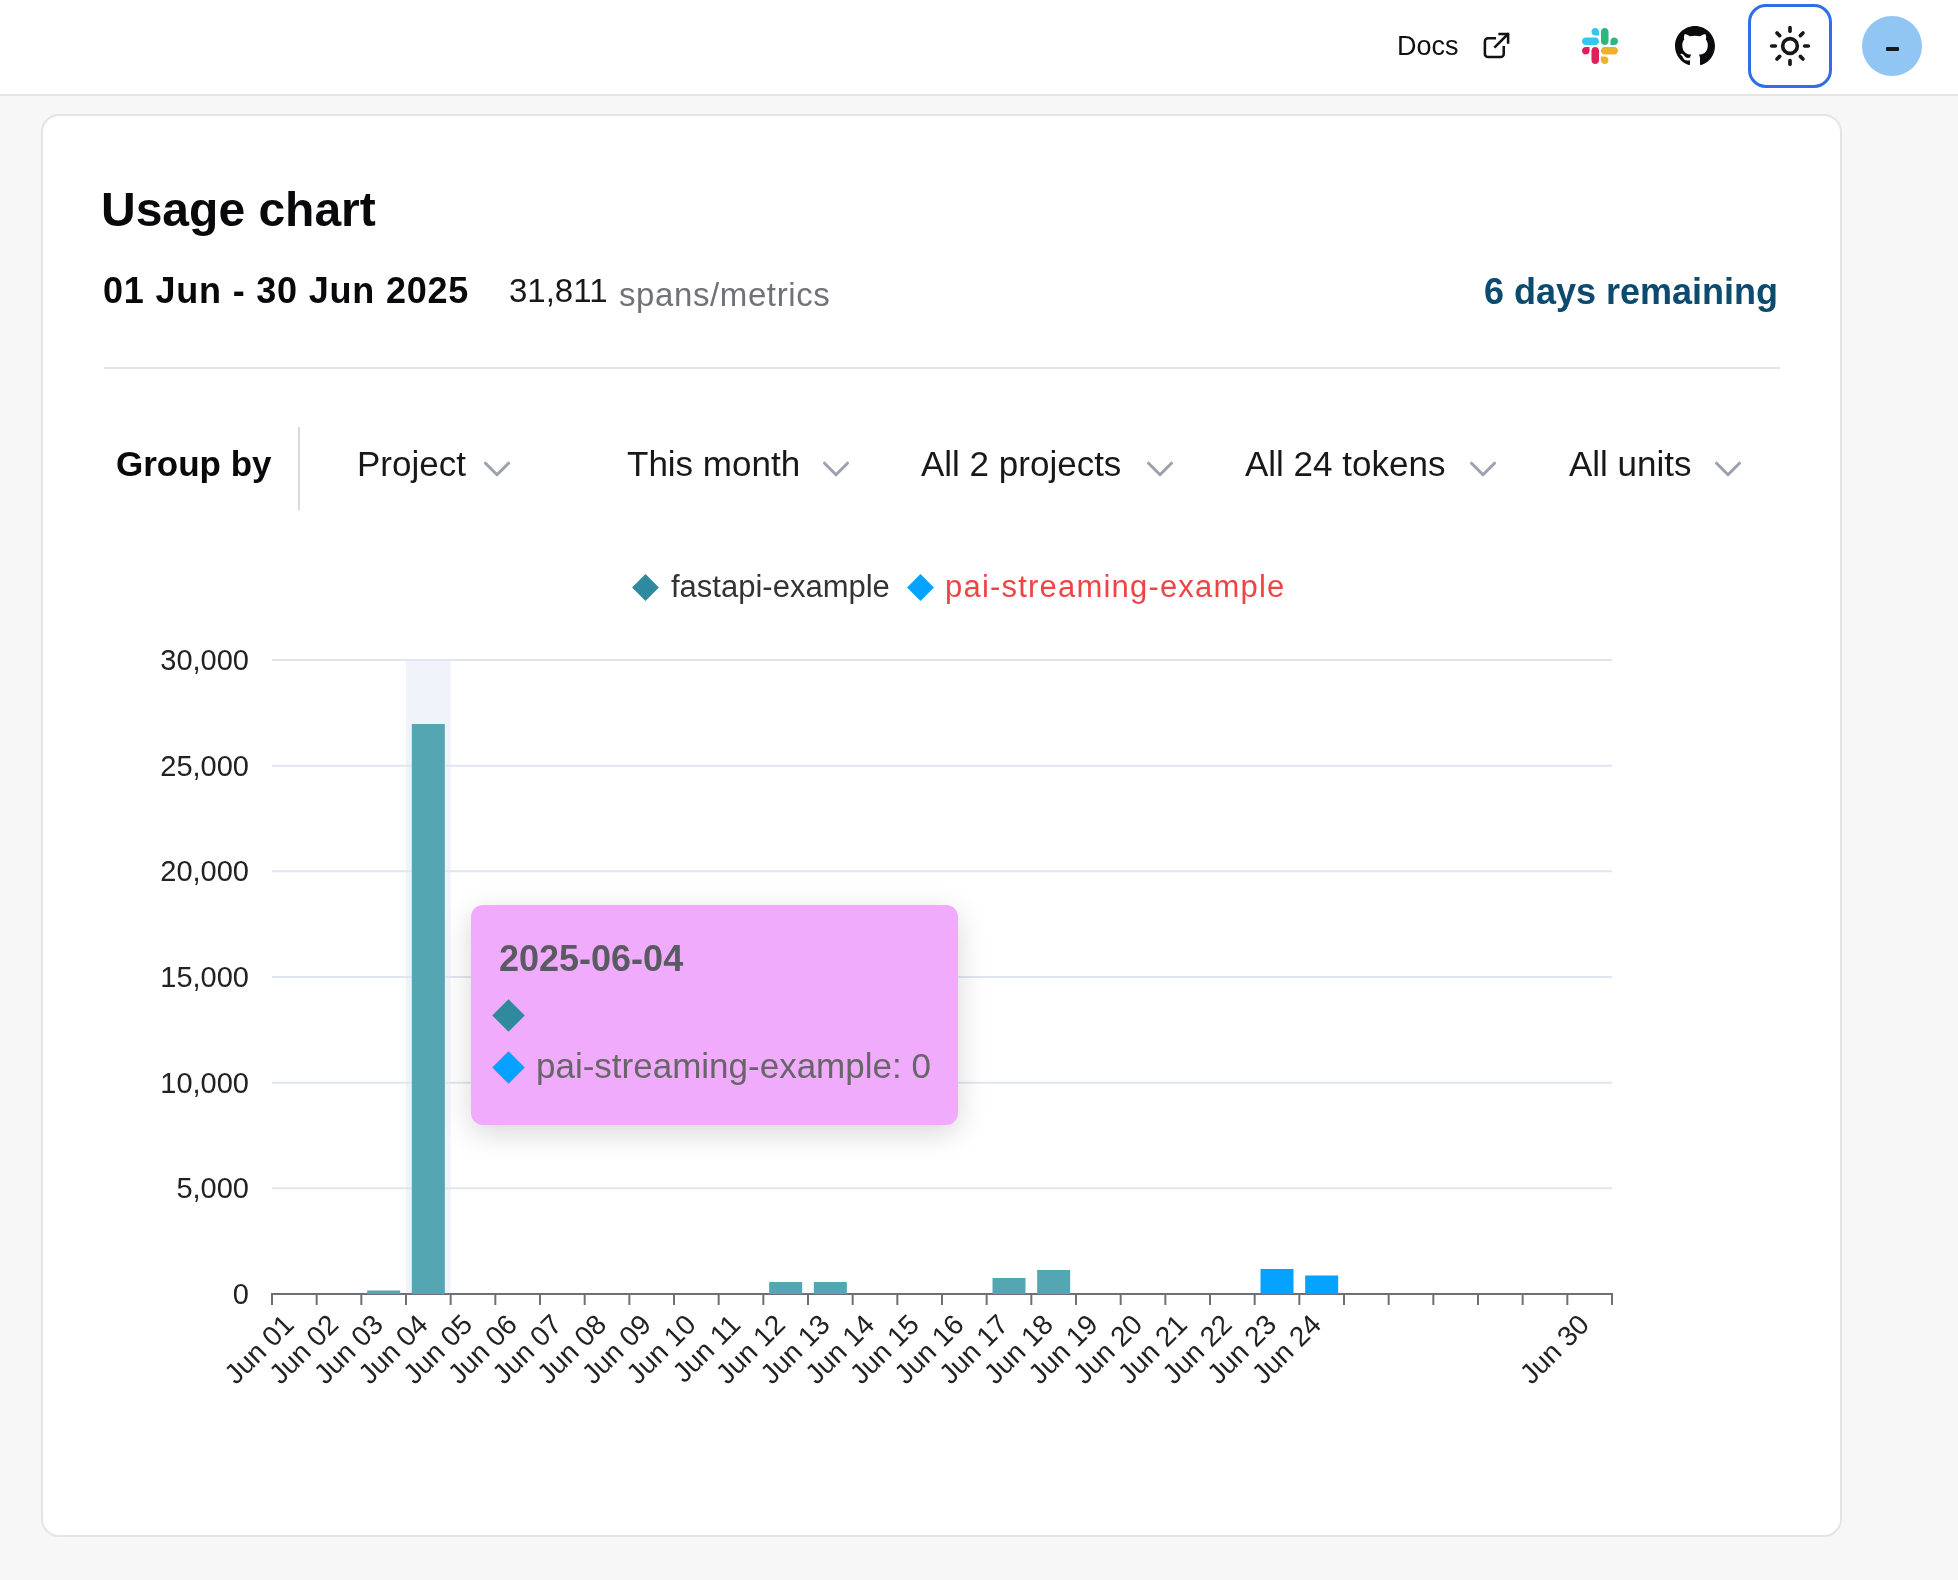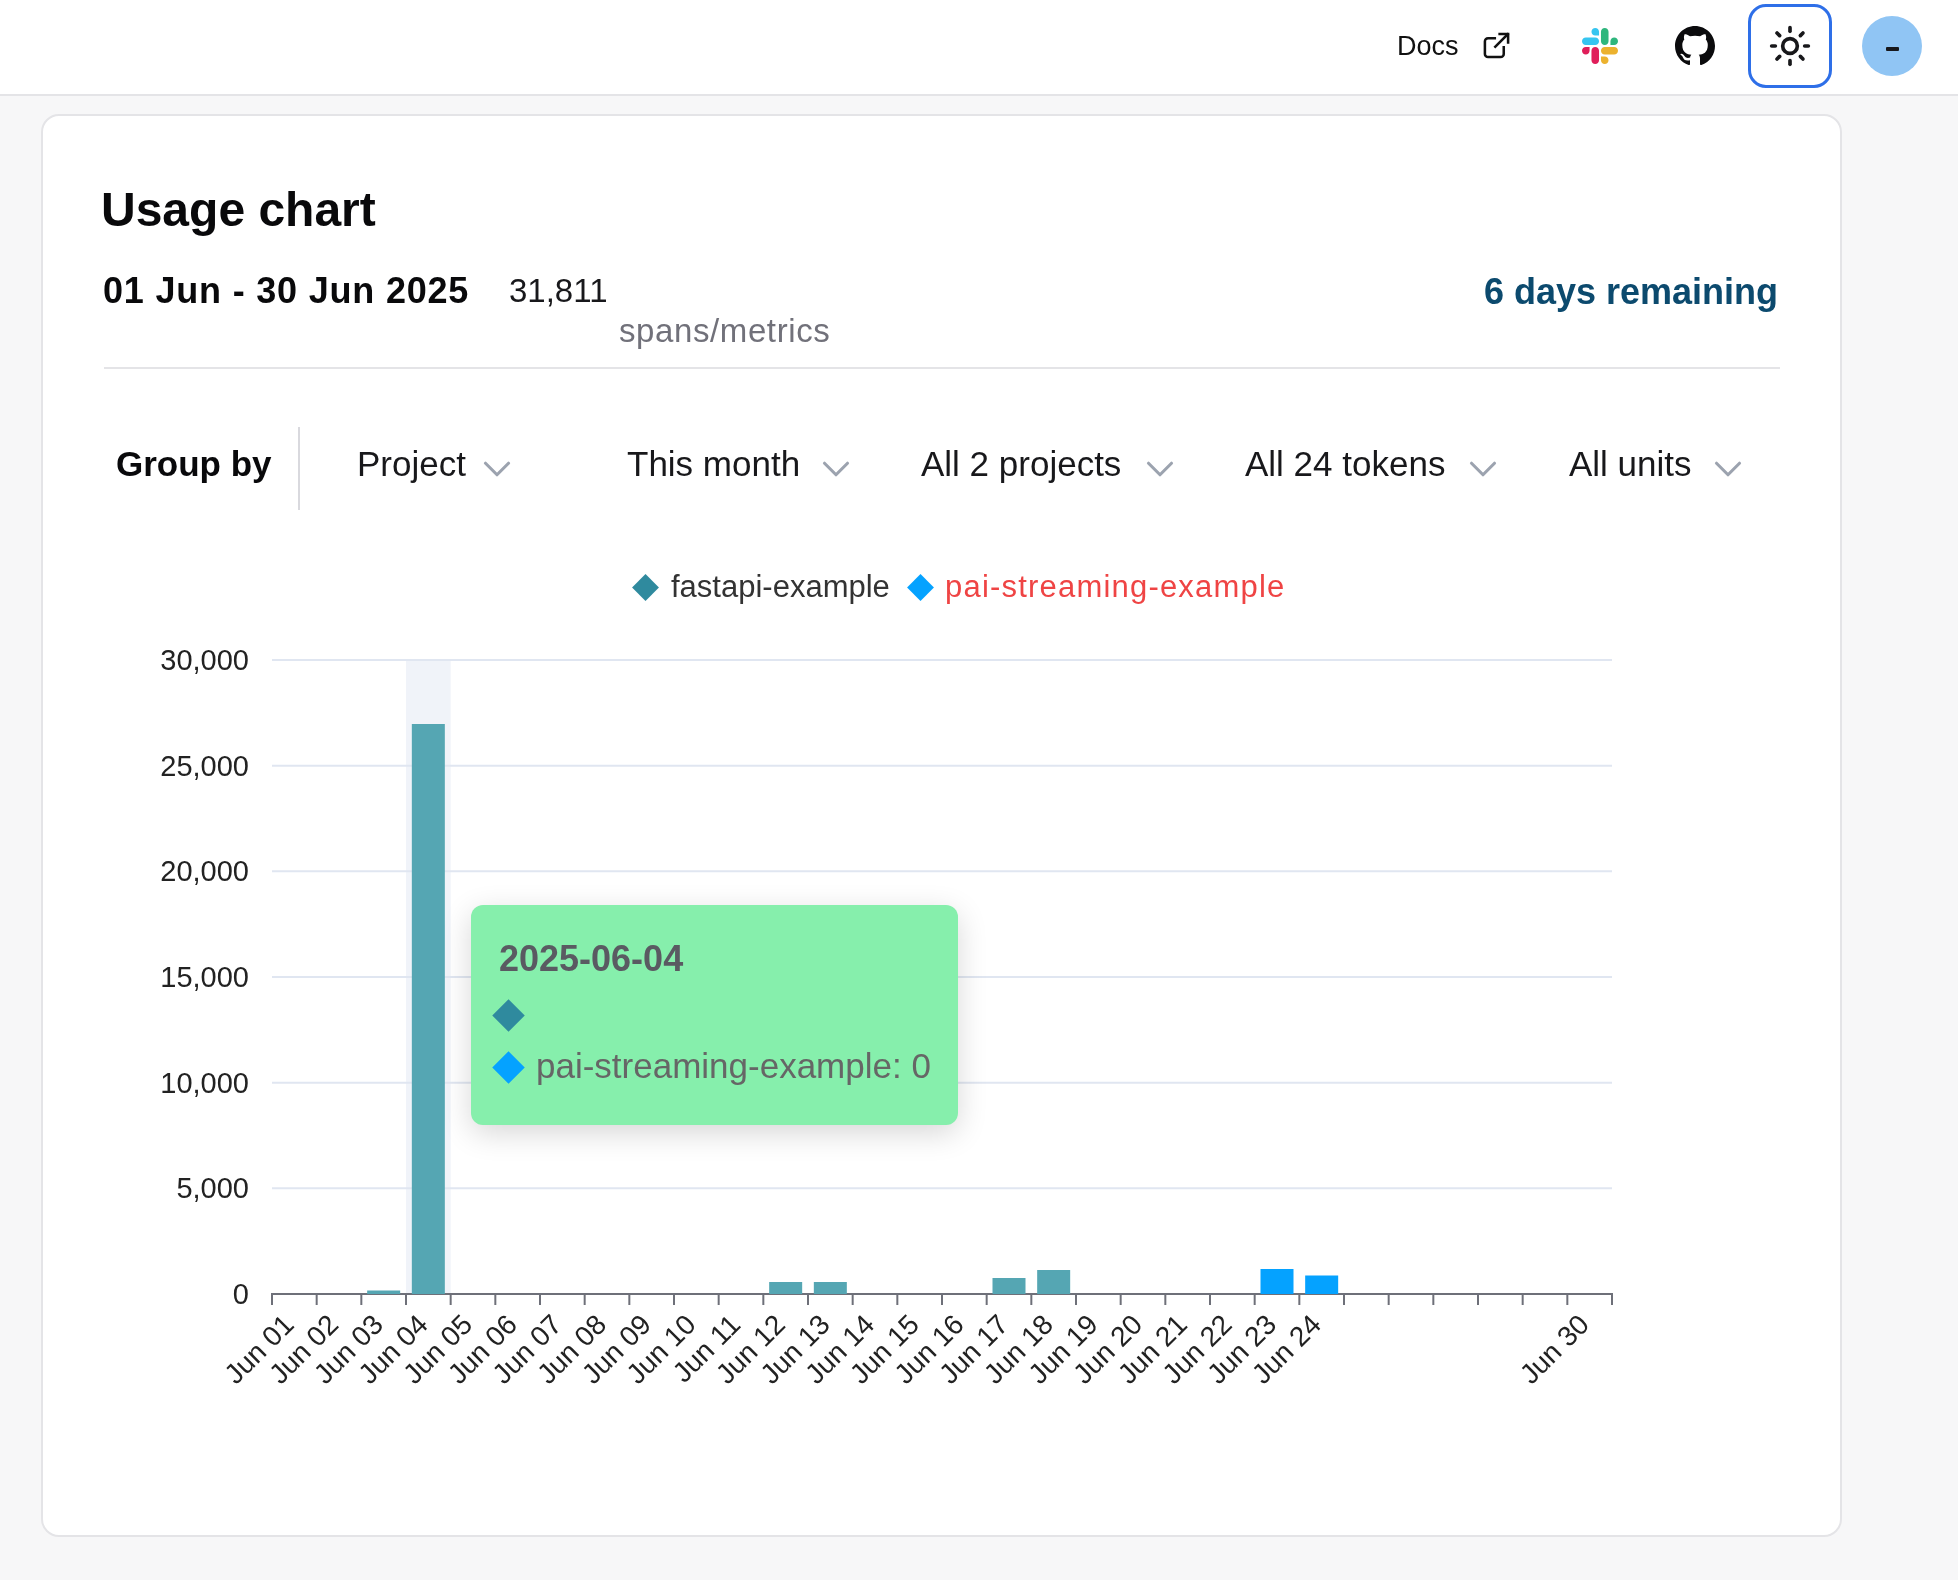--- a/index.html
+++ b/index.html
@@ -9,41 +9,41 @@
   #topbar{left:0;top:0;width:1958px;height:94px;background:#fff;border-bottom:2px solid #e4e4e7;}
   #docs{left:1397px;top:31px;font-size:27px;color:#111;}
   #themebtn{left:1748px;top:4px;width:78px;height:78px;border:3px solid #2e6fe8;border-radius:18px;background:#fff;}
   #avatar{left:1862px;top:16px;width:60px;height:60px;border-radius:50%;background:#90c5f4;}
   #avatar span{position:absolute;left:24px;top:31px;width:13px;height:4px;background:#17181c;border-radius:1px;}
   
   #card{left:41px;top:114px;width:1797px;height:1419px;background:#fff;border:2px solid #e4e4e7;border-radius:18px;}
   #title{left:101px;top:182px;font-size:48px;font-weight:bold;color:#09090b;}
   #daterow-date{left:103px;top:270px;font-size:36px;font-weight:bold;color:#09090b;letter-spacing:0.8px;}
   #daterow-count{left:509px;top:272px;font-size:33px;color:#18181b;}
-  #daterow-unit{left:619px;top:276px;font-size:33px;color:#71717a;letter-spacing:0.6px;margin-top:36px;}
+  #daterow-unit{left:619px;top:276px;font-size:33px;color:#71717a;letter-spacing:0.6px;}
   #daterow-remaining{top:271px;font-size:36px;font-weight:bold;color:#0c4a6e;right:180px;}
   #divider{left:104px;top:367px;width:1676px;height:2px;background:#e4e4e7;}
   
   .ftext{font-size:35px;color:#18181b;}
   #groupby{left:116px;top:444px;font-size:35px;font-weight:bold;color:#09090b;}
   #vdiv{left:298px;top:427px;width:2px;height:83px;background:#d9d9de;}
   #f1{left:357px;top:444px;}
   #f2{left:627px;top:444px;}
   #f3{left:921px;top:444px;}
   #f4{left:1245px;top:444px;}
   #f5{left:1569px;top:444px;}
   .chev{position:absolute;width:46px;height:46px;}
   
   .dia{position:absolute;transform:rotate(45deg);}
   #ld1{left:636px;top:578px;width:19px;height:19px;background:#2f8a9e;}
   #ld2{left:911px;top:578px;width:19px;height:19px;background:#05a2ff;}
   #lt1{left:671px;top:569px;font-size:31px;color:#333;}
   #lt2{left:945px;top:569px;font-size:31px;color:#ef4444;letter-spacing:1.2px;}
   
-  #tooltip{left:471px;top:905px;width:487px;height:220px;background:#86efac;border-radius:12px;box-shadow:0 8px 30px rgba(0,0,0,0.16);}
+  #tooltip{left:471px;top:905px;width:487px;height:220px;background:#f0abfc;border-radius:12px;box-shadow:0 8px 30px rgba(0,0,0,0.16);}
   #tt-title{position:absolute;left:28px;top:33px;font-size:36px;font-weight:bold;color:#5a5a62;}
   .ttrow{position:absolute;left:22px;font-size:35px;color:#666;}
   .ttd{position:absolute;transform:rotate(45deg);width:23px;height:23px;}
   </style>
 </head>
 <body>
 <div class="abs" id="topbar"></div>
 <div class="abs" id="themebtn"></div>
 <div class="abs" id="docs">Docs</div>
 <svg class="abs" style="left:1482px;top:31px" width="29" height="29" viewBox="0 0 24 24" fill="none" stroke="#111" stroke-width="2.1" stroke-linecap="square">

